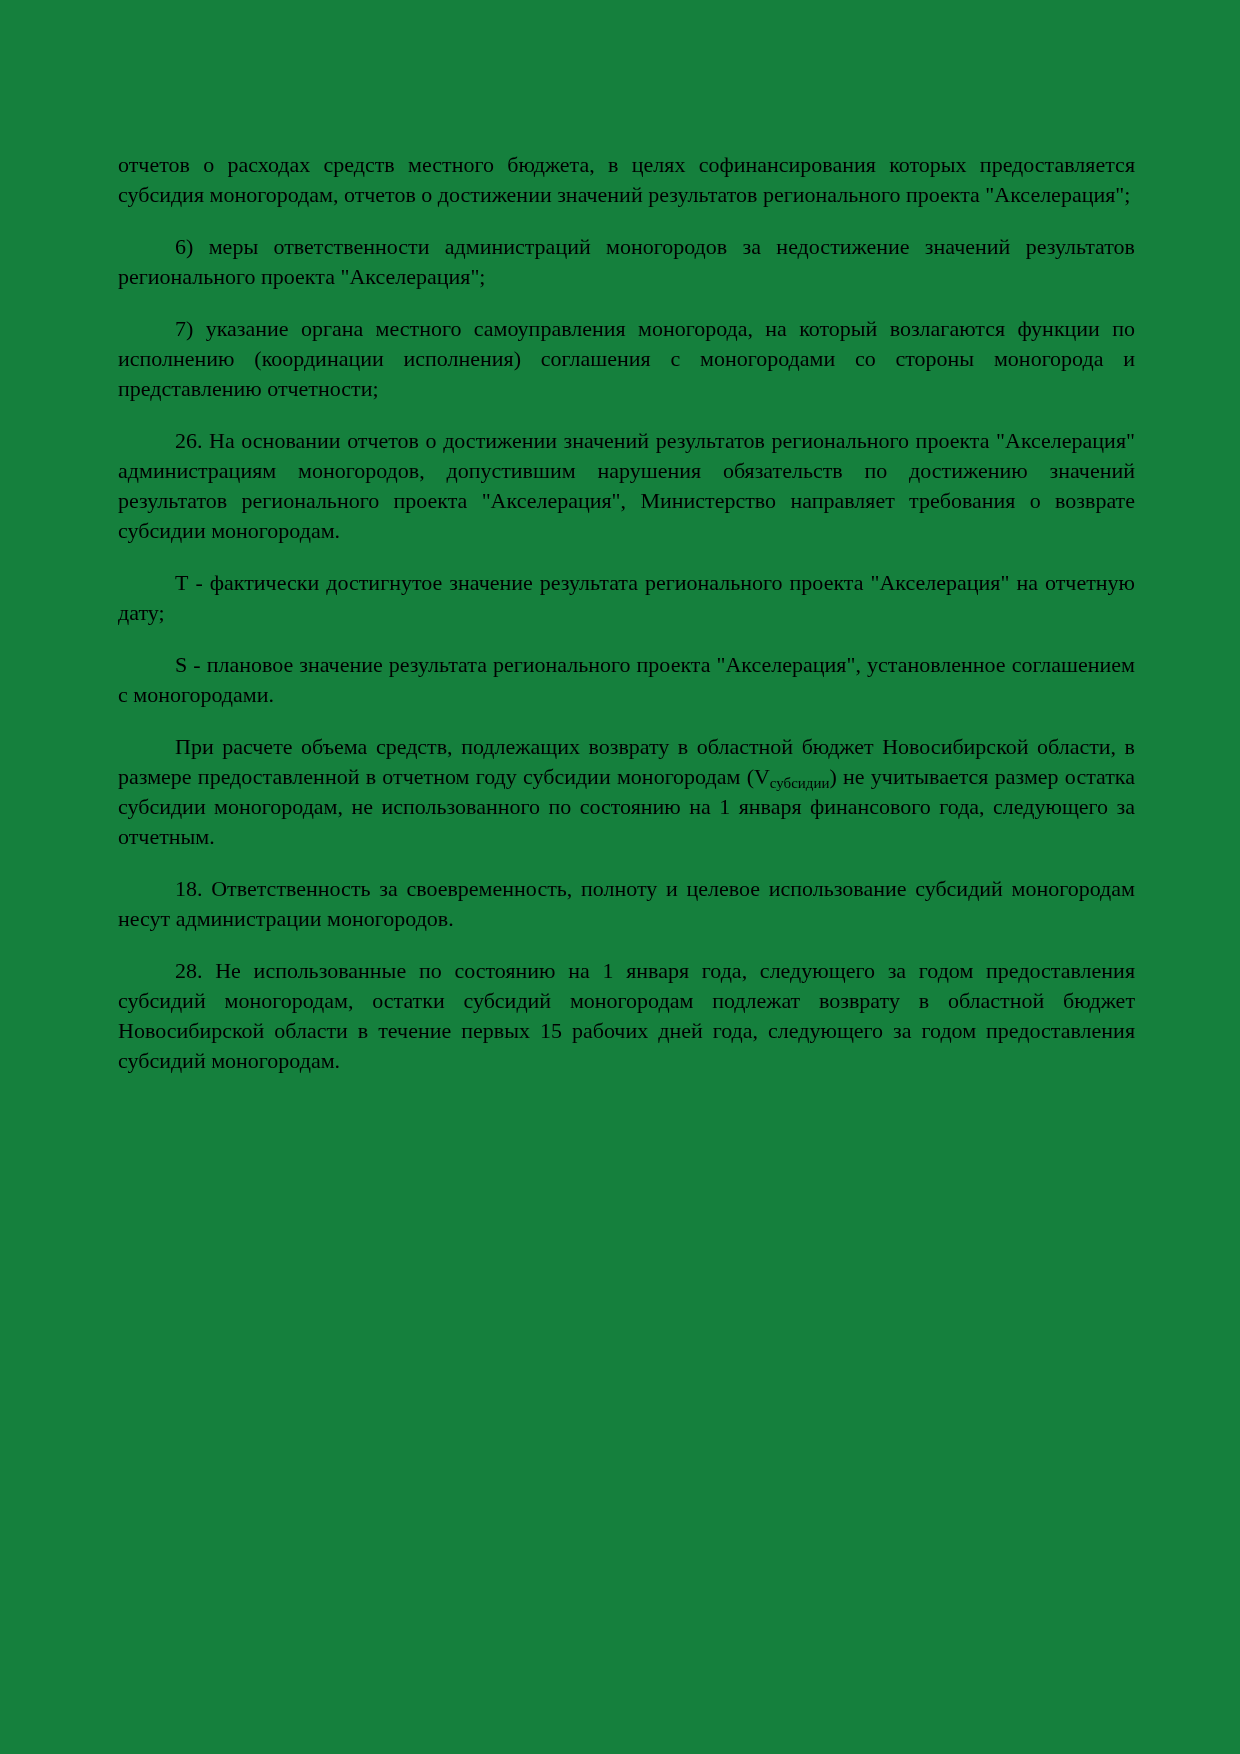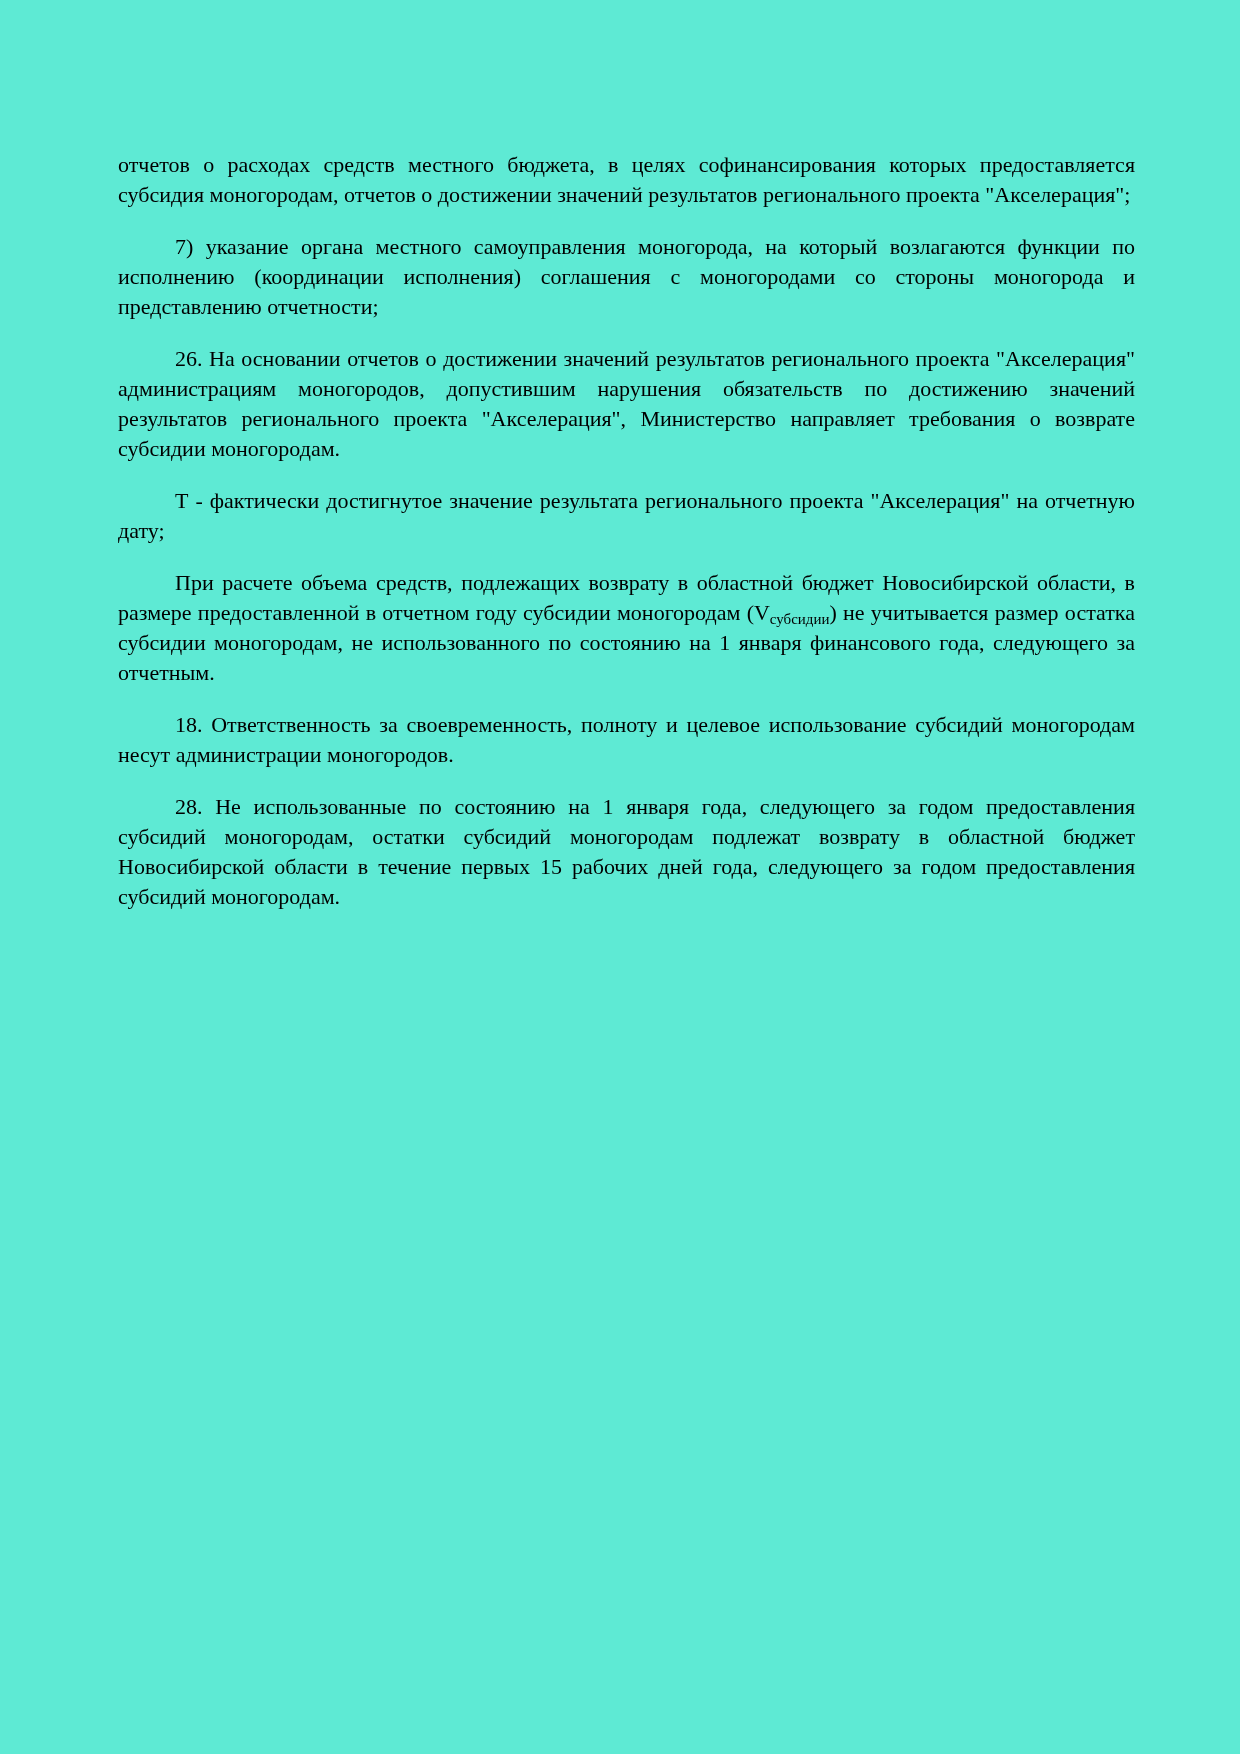--- a/index.html
+++ b/index.html
@@ -11,21 +11,21 @@
     width: 1240px;
     height: 1754px;
     font-family: "Liberation Serif", "DejaVu Serif", serif;
     color: #000000;
     position: relative;
   }
   .page {
     box-sizing: border-box;
     width: 1240px;
     height: 1754px;
-    background: #5eead4;
+    background: #15803d;
     padding: 150px 105px 60px 118px;
     overflow: hidden;
   }
   .doc-body p.para {
     margin: 0 0 22px 0;
     font-size: 22px;
     line-height: 30px;
     text-align: justify;
     text-justify: inter-word;
   }
@@ -45,20 +45,22 @@
     position: relative;
     top: 0.25em;
   }
 </style>
 </head>
 <body>
 
 <div class="page">
   <div class="doc-body" id="doc-body">
       <p class="para"><span>отчетов о расходах средств местного бюджета, в целях софинансирования которых предоставляется субсидия моногородам, отчетов о достижении значений результатов регионального проекта "Акселерация";</span></p>
+      <p class="para indent"><span>6) меры ответственности администраций моногородов за недостижение значений результатов регионального проекта "Акселерация";</span></p>
       <p class="para indent"><span>7) указание органа местного самоуправления моногорода, на который возлагаются функции по исполнению (координации исполнения) соглашения с моногородами со стороны моногорода и представлению отчетности;</span></p>
       <p class="para indent"><span>26. На основании отчетов о достижении значений результатов регионального проекта "Акселерация" администрациям моногородов, допустившим нарушения обязательств по достижению значений результатов регионального проекта "Акселерация", Министерство направляет требования о возврате субсидии моногородам.</span></p>
       <p class="para indent"><span>Т - фактически достигнутое значение результата регионального проекта "Акселерация" на отчетную дату;</span></p>
+      <p class="para indent"><span>S - плановое значение результата регионального проекта "Акселерация", установленное соглашением с моногородами.</span></p>
       <p class="para indent"><span>При расчете объема средств, подлежащих возврату в областной бюджет Новосибирской области, в размере предоставленной в отчетном году субсидии моногородам (V</span><sub class="subscript">субсидии</sub><span>) не учитывается размер остатка субсидии моногородам, не использованного по состоянию на 1 января финансового года, следующего за отчетным.</span></p>
       <p class="para indent"><span>18. Ответственность за своевременность, полноту и целевое использование субсидий моногородам несут администрации моногородов.</span></p>
       <p class="para indent"><span>28. Не использованные по состоянию на 1 января года, следующего за годом предоставления субсидий моногородам, остатки субсидий моногородам подлежат возврату в областной бюджет Новосибирской области в течение первых 15 рабочих дней года, следующего за годом предоставления субсидий моногородам.</span></p>
     </div>
 </div>
 
 </body></html>

